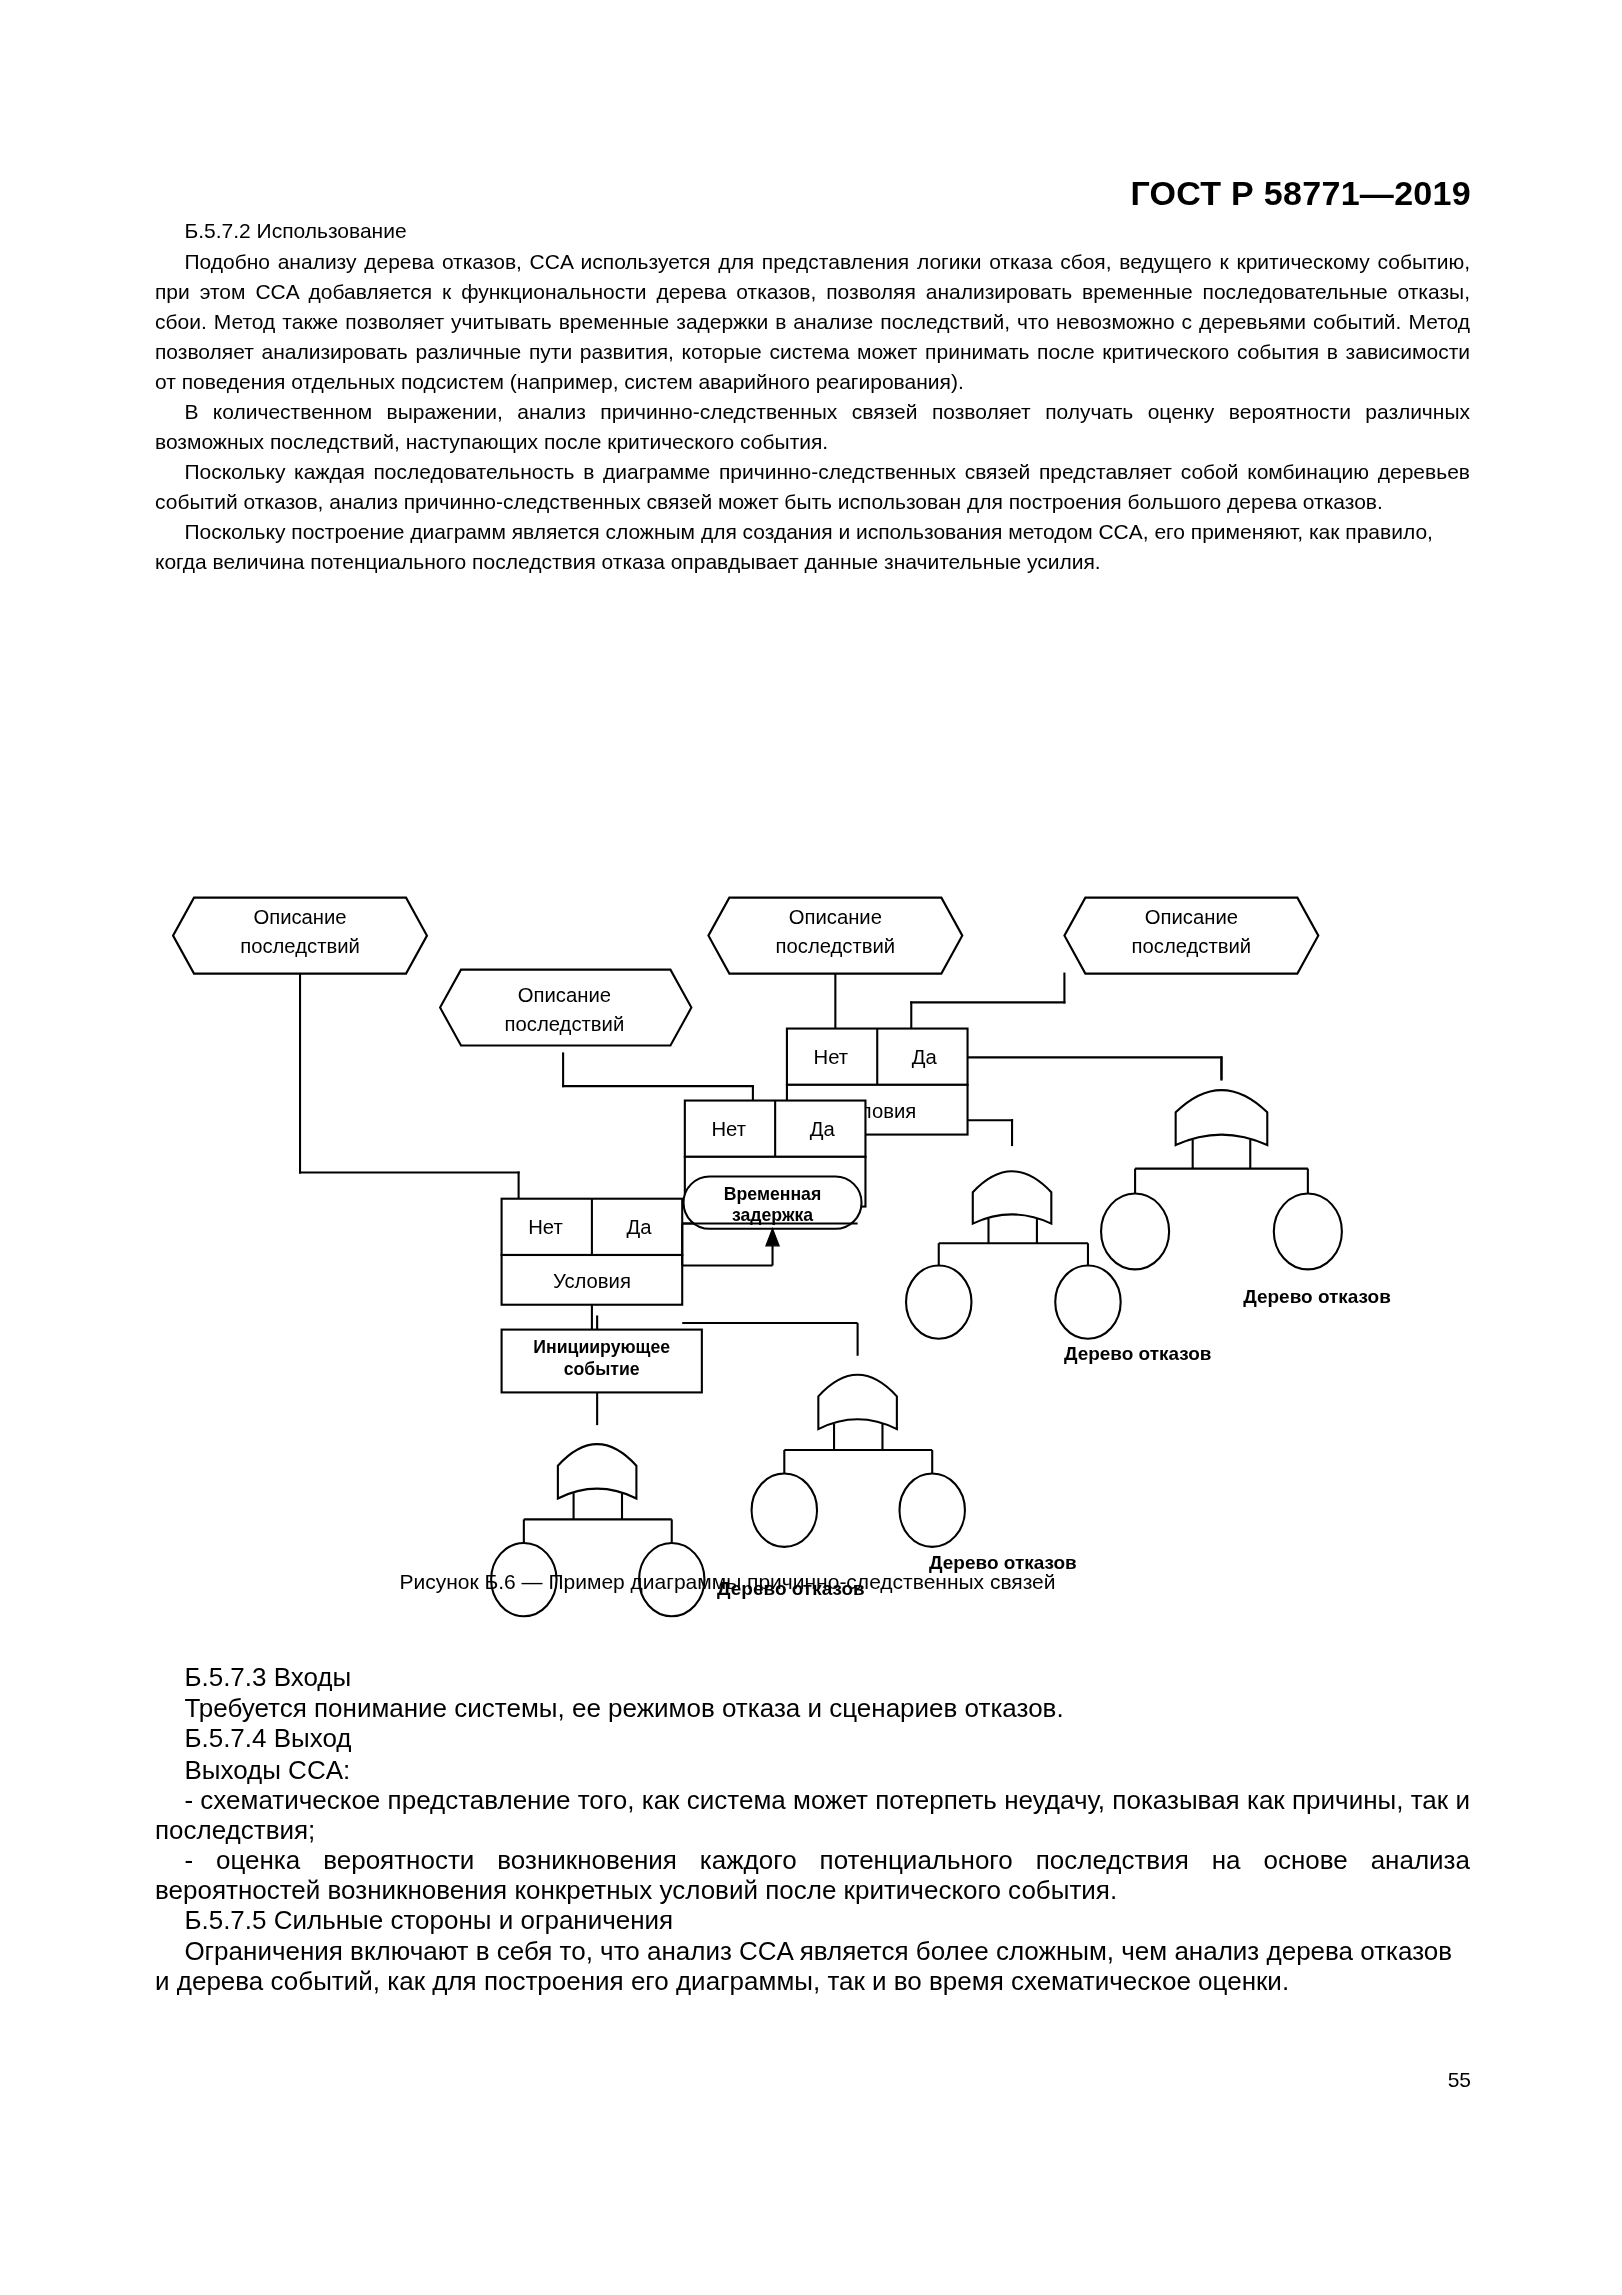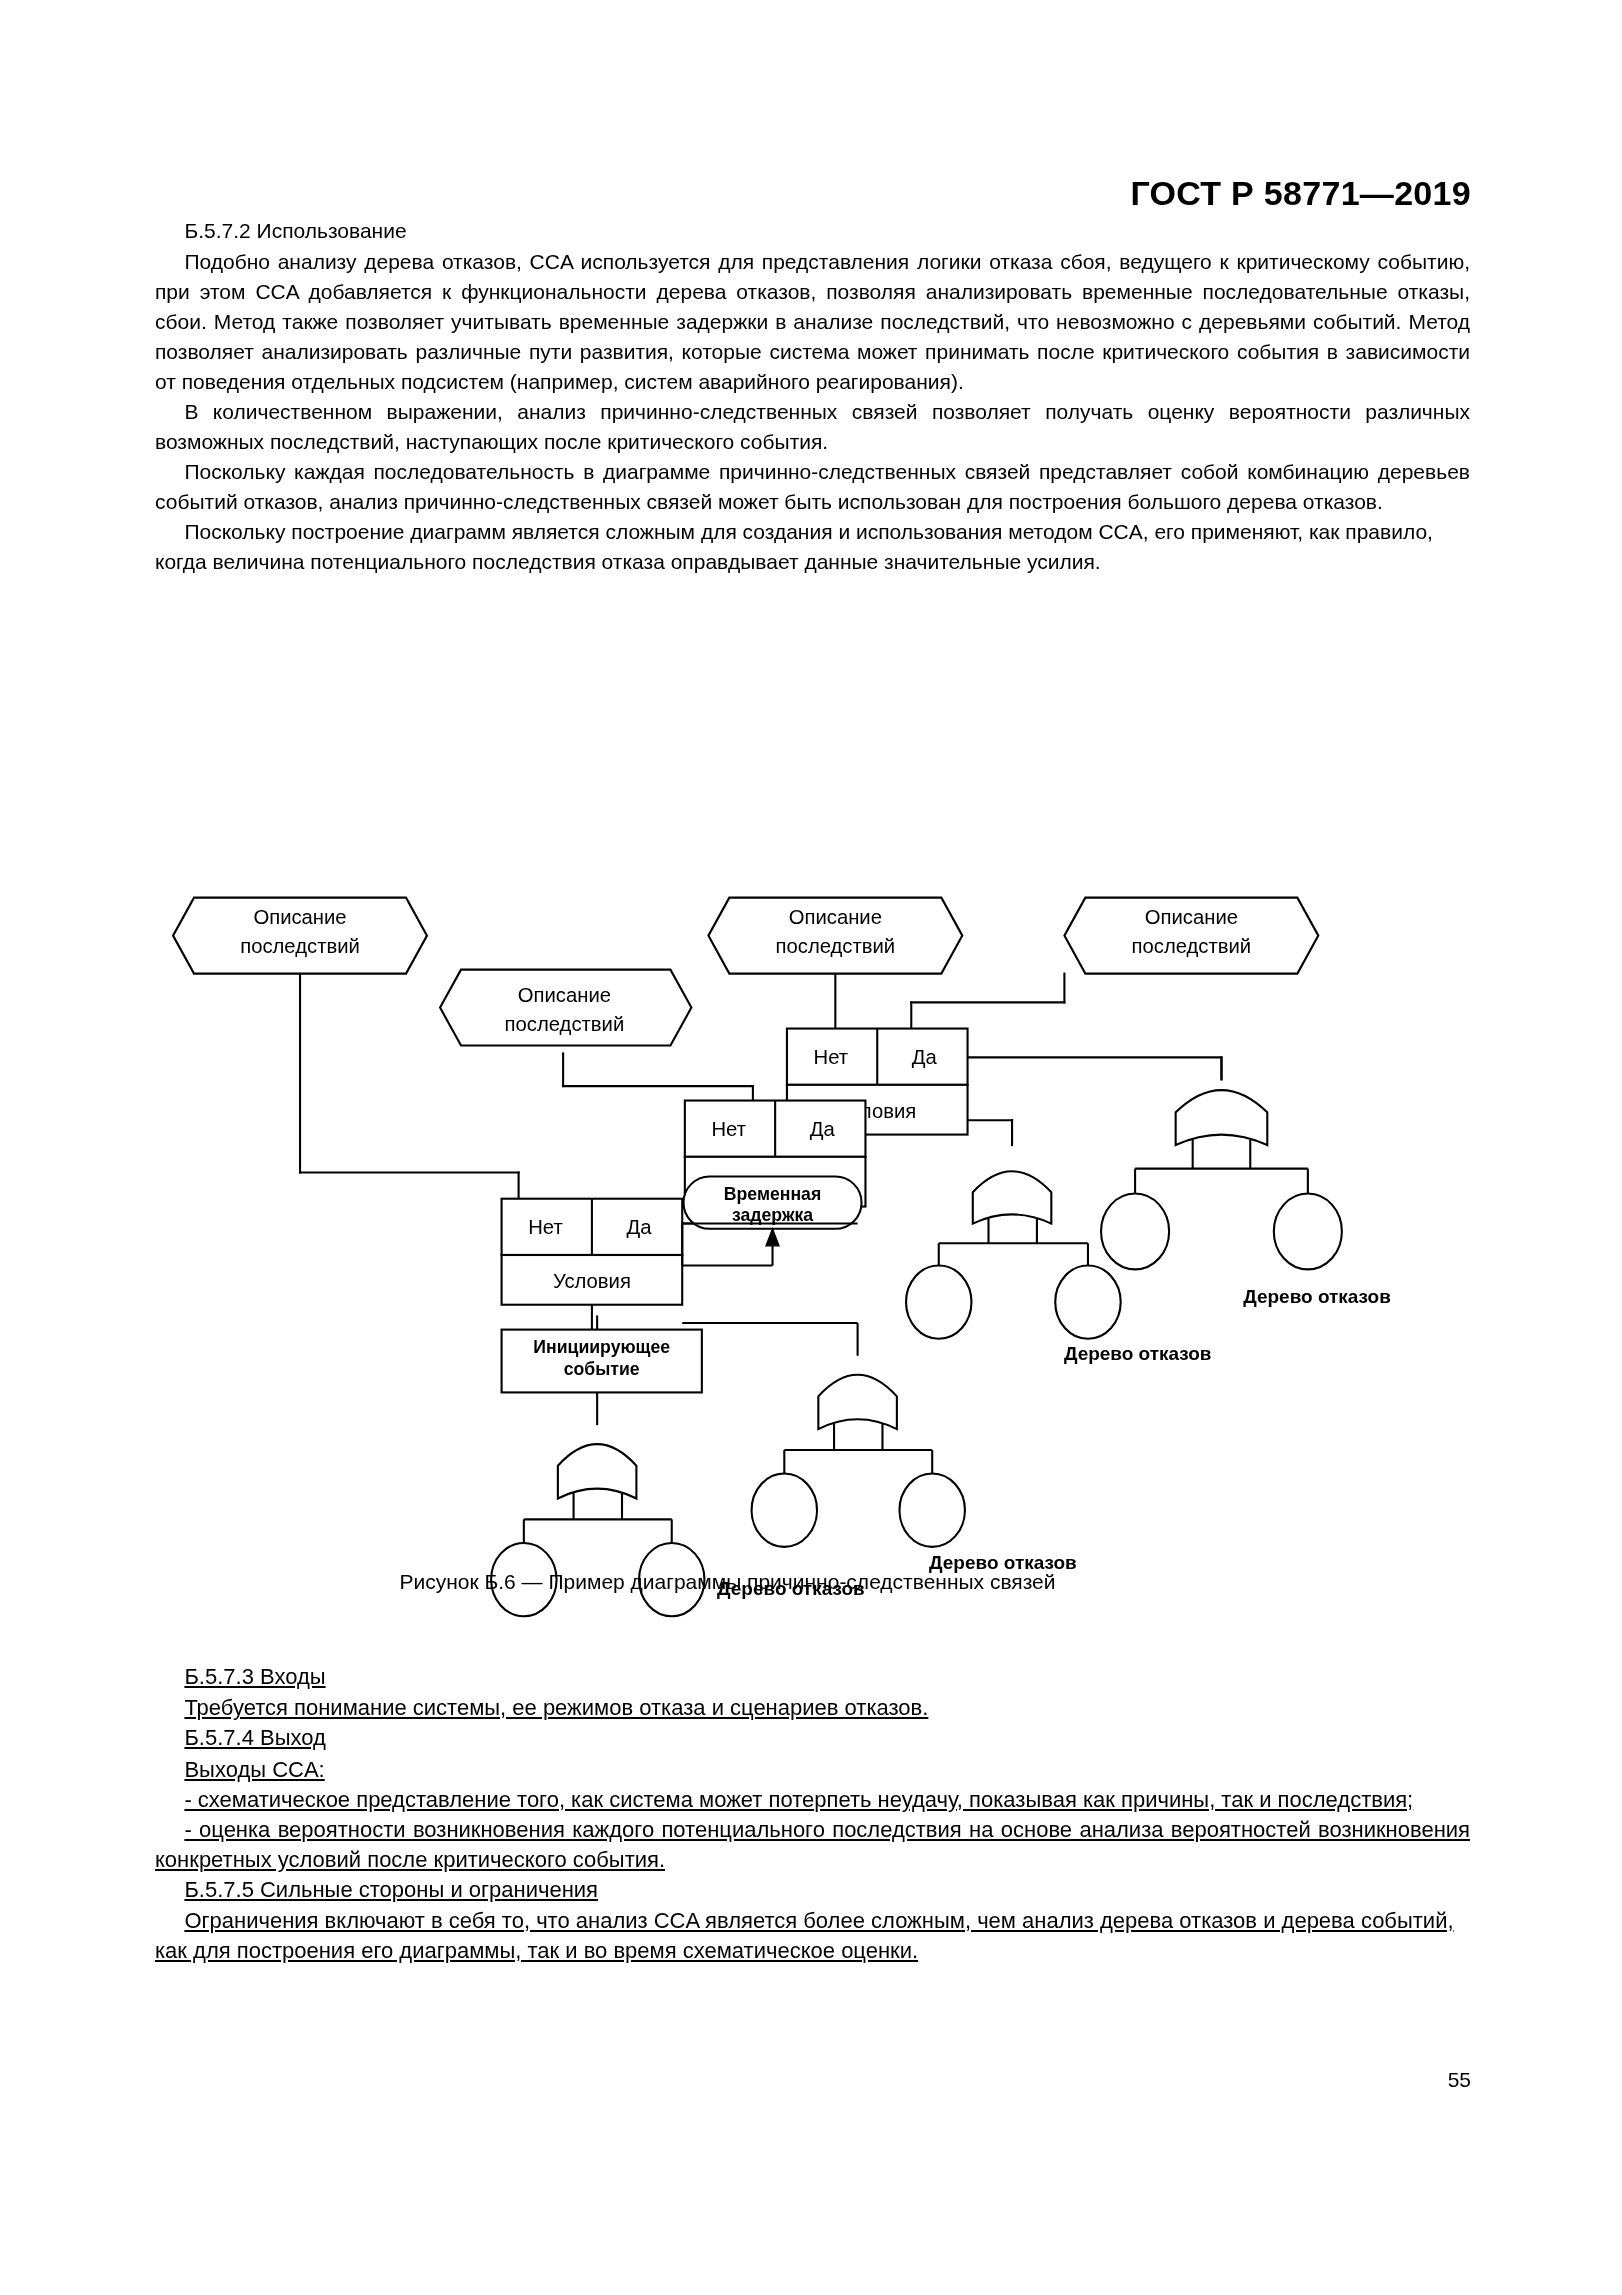--- a/index.html
+++ b/index.html
@@ -30,21 +30,21 @@
   .figure{position:absolute;left:0;top:628px;width:1623px;height:1021px;padding-left:16px;}
   .figure svg{display:block;}
   .caption{
     position:absolute;left:0;top:1570px;width:1455px;text-align:center;
     font-size:21px;
   }
 
   
   .content2{
     position:absolute;left:155px;top:1662px;width:1315px;
-    font-size:22px;line-height:30px;text-decoration:underline;
+    font-size:26px;line-height:30px;
   }
 
   .pageno{
     position:absolute;right:152px;top:2068px;font-size:21px;
   }
 
   text{font-family:"Liberation Sans", sans-serif;}
 </style>
 </head>
 <body>

